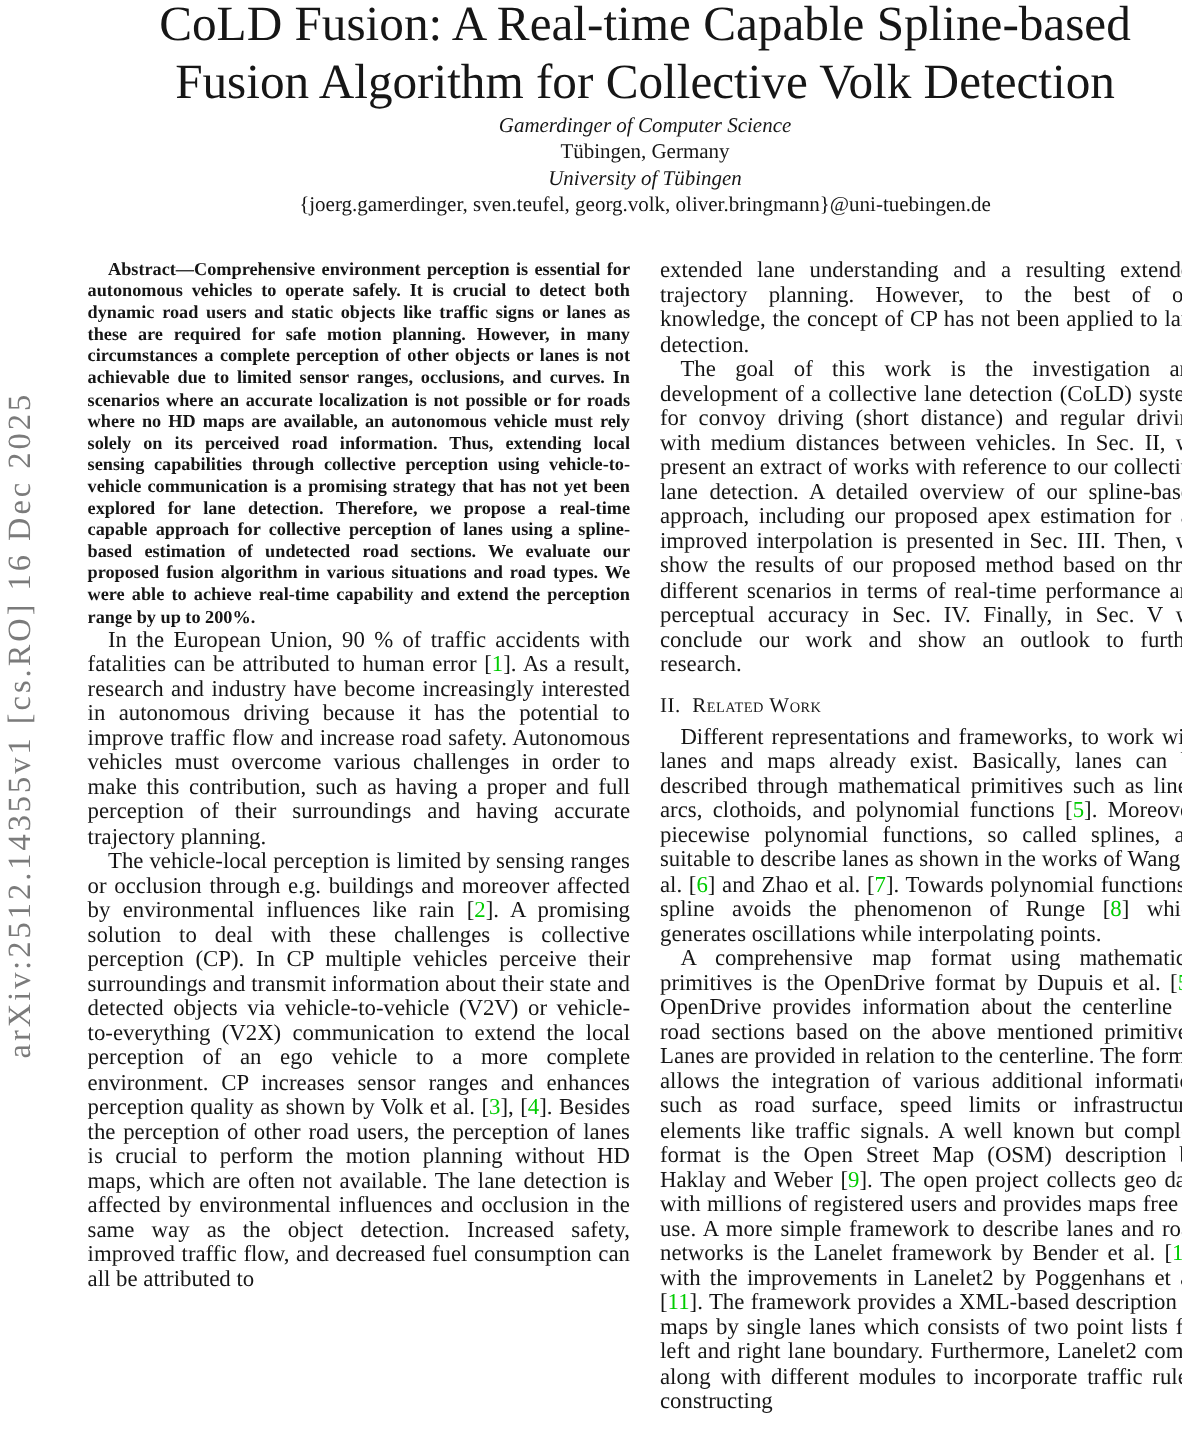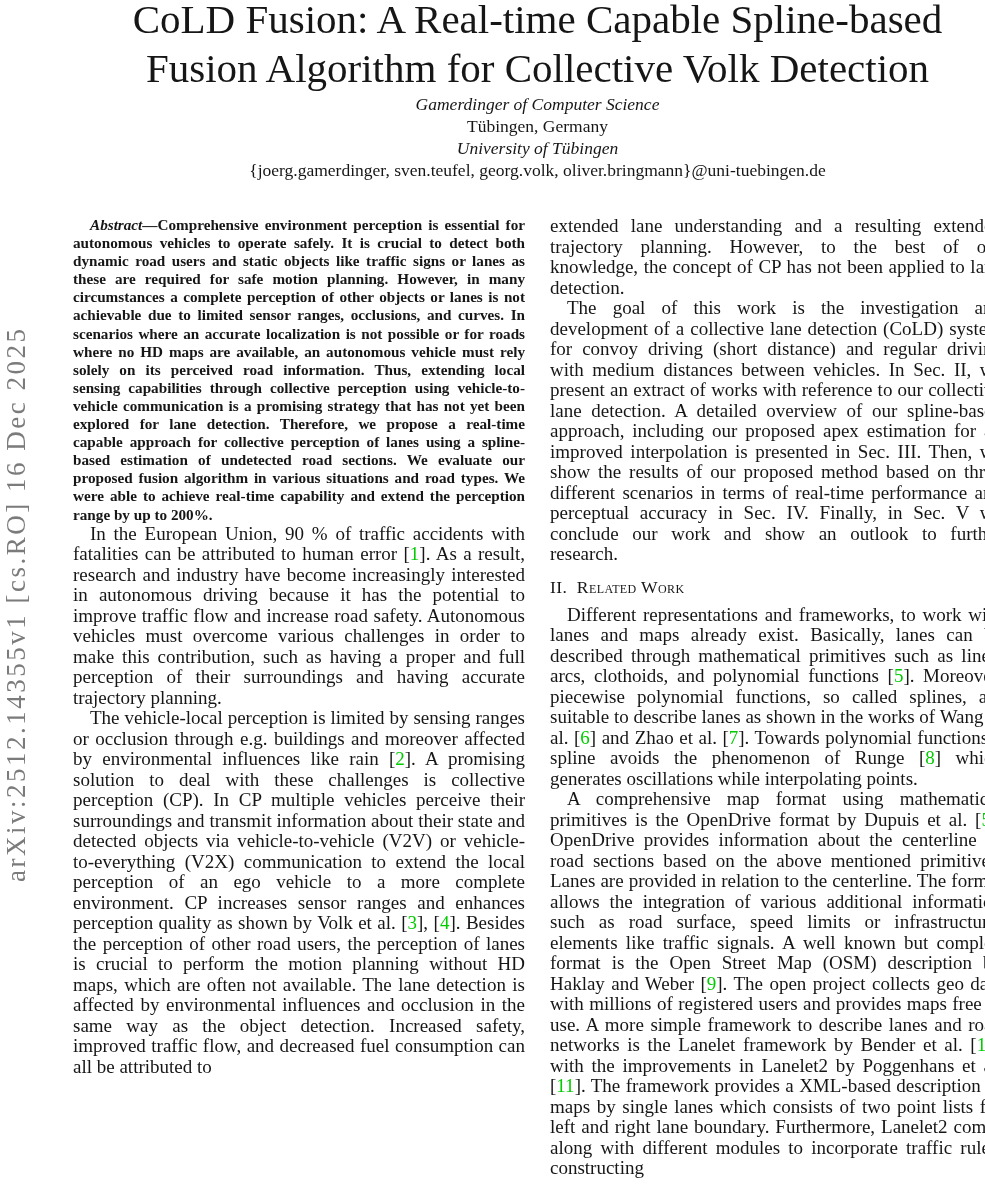--- a/index.html
+++ b/index.html
@@ -36,21 +36,21 @@
 
   
   .columns{display:flex;gap:25px;margin-top:35px;}
   .col{width:452px;}
 
   
   .abstract{
     font-weight:bold;font-size:15.2px;line-height:18.1px;
     text-align:justify;text-indent:17px;
   }
-  .abstract .lead{font-style:italic;}
+  .abstract .lead{}
   .index-terms{margin-top:1px;}
 
   
   h2{
     font-weight:normal;font-size:17.5px;line-height:21px;
     text-align:left;font-variant:small-caps;letter-spacing:.4px;
     margin:12px 0 7px 0;
   }
   h2 .ht{margin-left:.55em;}
 

